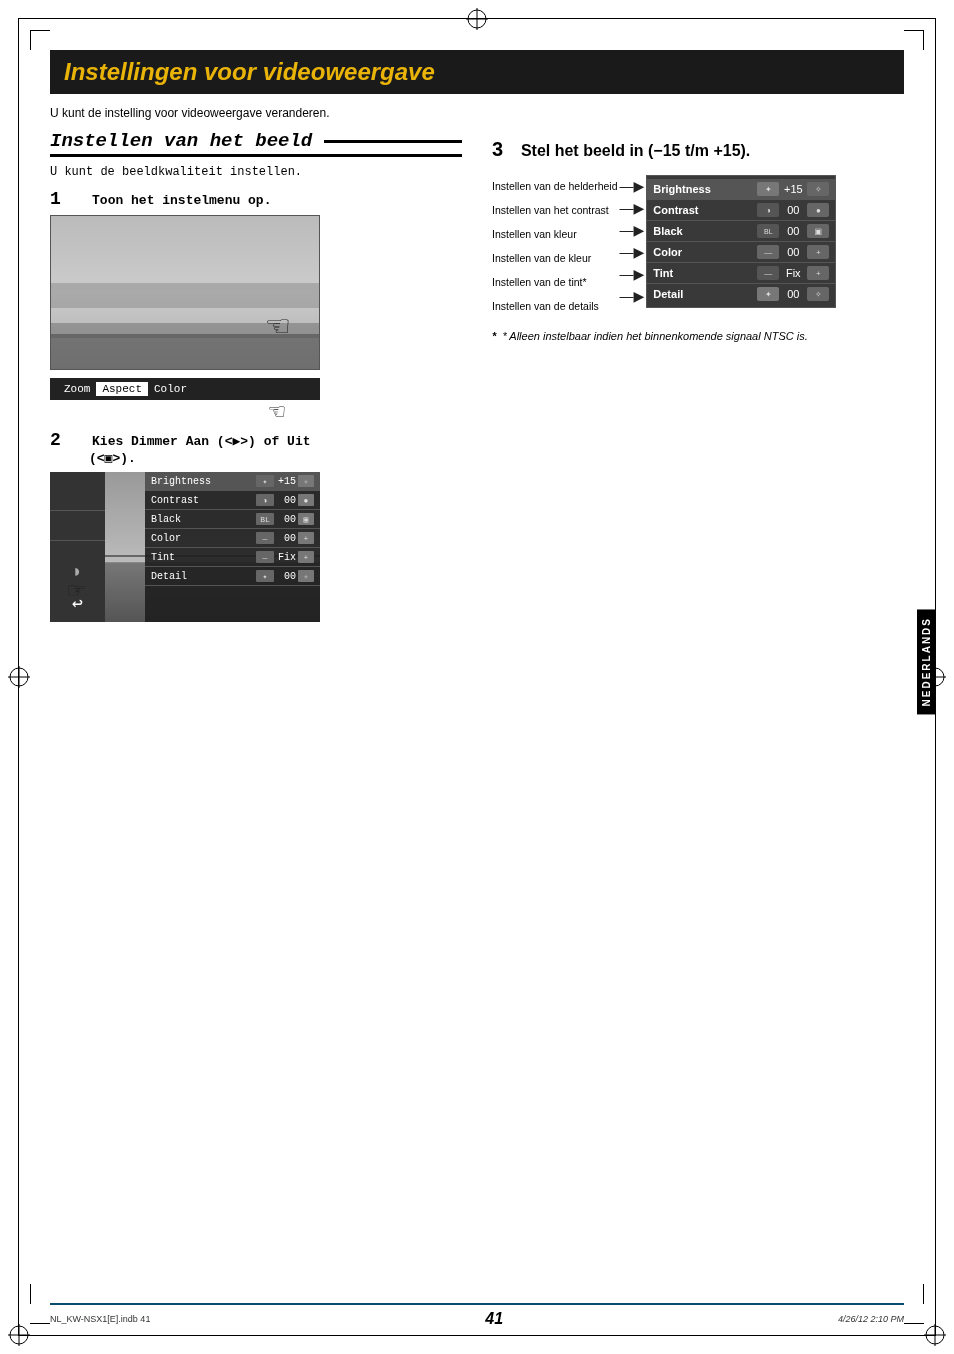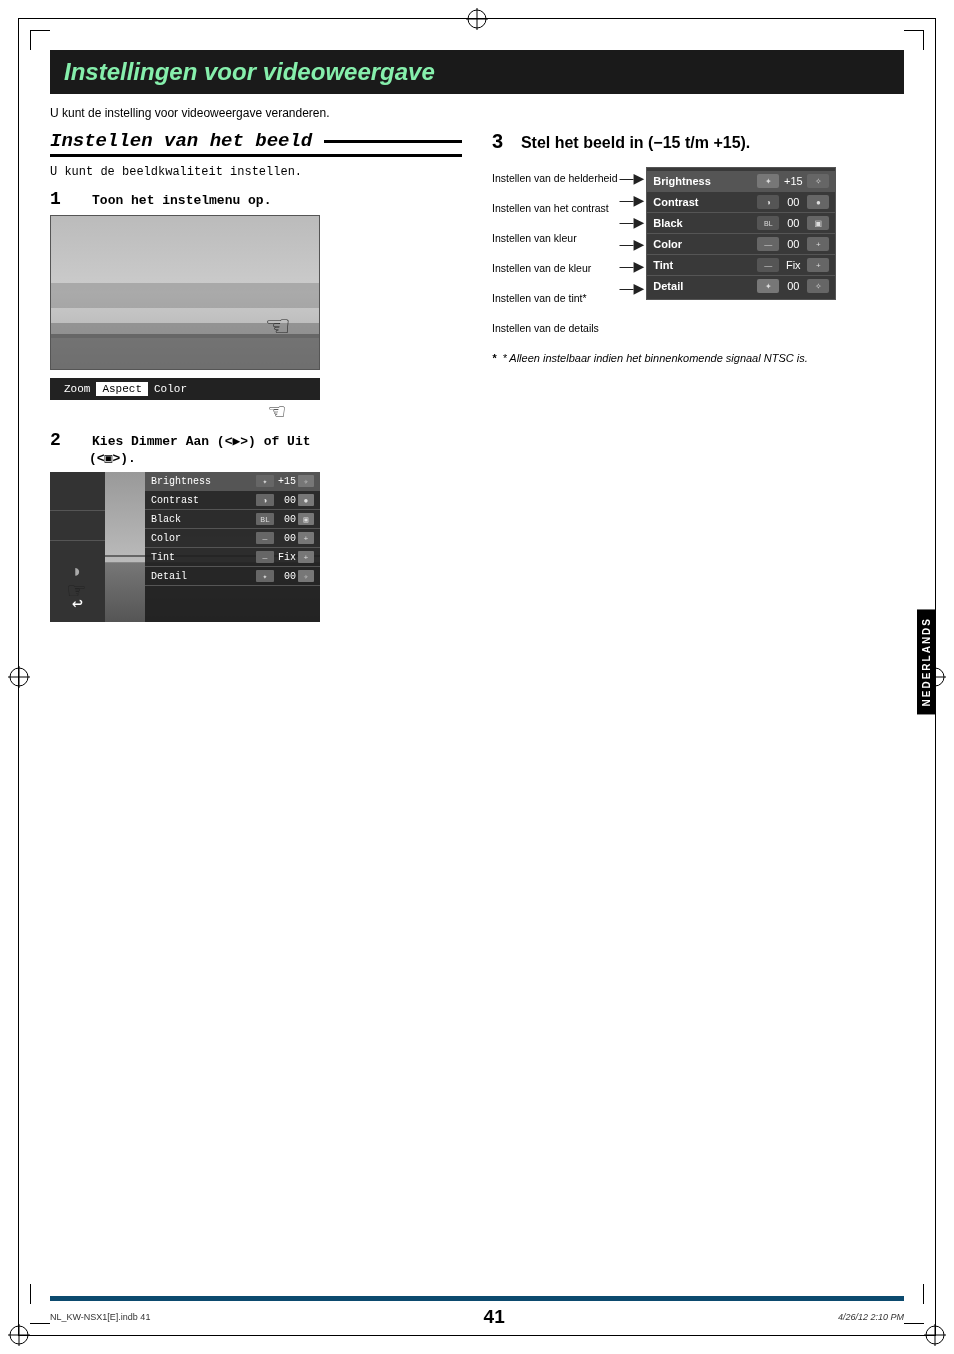--- a/index.html
+++ b/index.html
@@ -66,21 +66,21 @@
       position: absolute;
       top: 50px;
       left: 50px;
       right: 50px;
       bottom: 50px;
     }
 
     
     .title-bar {
       background: #1a1a1a;
-      color: #86efac;
+      color: #eab308;
       padding: 8px 14px;
       margin-bottom: 12px;
     }
     .title-bar h1 {
       font-size: 24px;
       font-weight: bold;
       font-style: italic;
       font-family: Arial, Helvetica, sans-serif;
     }
 
@@ -88,20 +88,21 @@
     .two-col {
       display: flex;
       gap: 30px;
     }
     .col-left {
       flex: 1;
       font-family: Liberation Mono, monospace;
     }
     .col-right {
       flex: 1;
+      margin-top: 8px;
     }
 
     
     .section-heading {
       font-size: 19px;
       font-weight: bold;
       font-style: italic;
       border-bottom: 3px solid #000;
       padding-bottom: 2px;
       margin-bottom: 8px;
@@ -348,47 +349,48 @@
 
     
     .footer {
       position: absolute;
       bottom: 26px;
       left: 50px;
       right: 50px;
       display: flex;
       align-items: center;
       justify-content: space-between;
-      border-top: 5px solid #0c4a6e;
+      border-top: 2px solid #0c4a6e;
       padding-top: 5px;
     }
     .footer-left {
       font-size: 9px;
       color: #333;
     }
     .footer-center {
-      font-size: 19px;
-      font-weight: bold;
+      font-size: 16px;
+      font-weight: bold;
+      font-style: italic;
     }
     .footer-right {
       font-size: 9px;
       color: #333;
       font-style: italic;
     }
 
     
     .diagram-area {
       display: flex;
       align-items: flex-start;
       margin-top: 8px;
     }
     .labels-col {
       display: flex;
       flex-direction: column;
-      gap: 8px;
+      gap: 2px;
     }
     .lbl-row {
       font-size: 10.5px;
       height: 22px;
       display: flex;
       align-items: center;
       white-space: nowrap;
     }
     .arr-col {
       display: flex;

